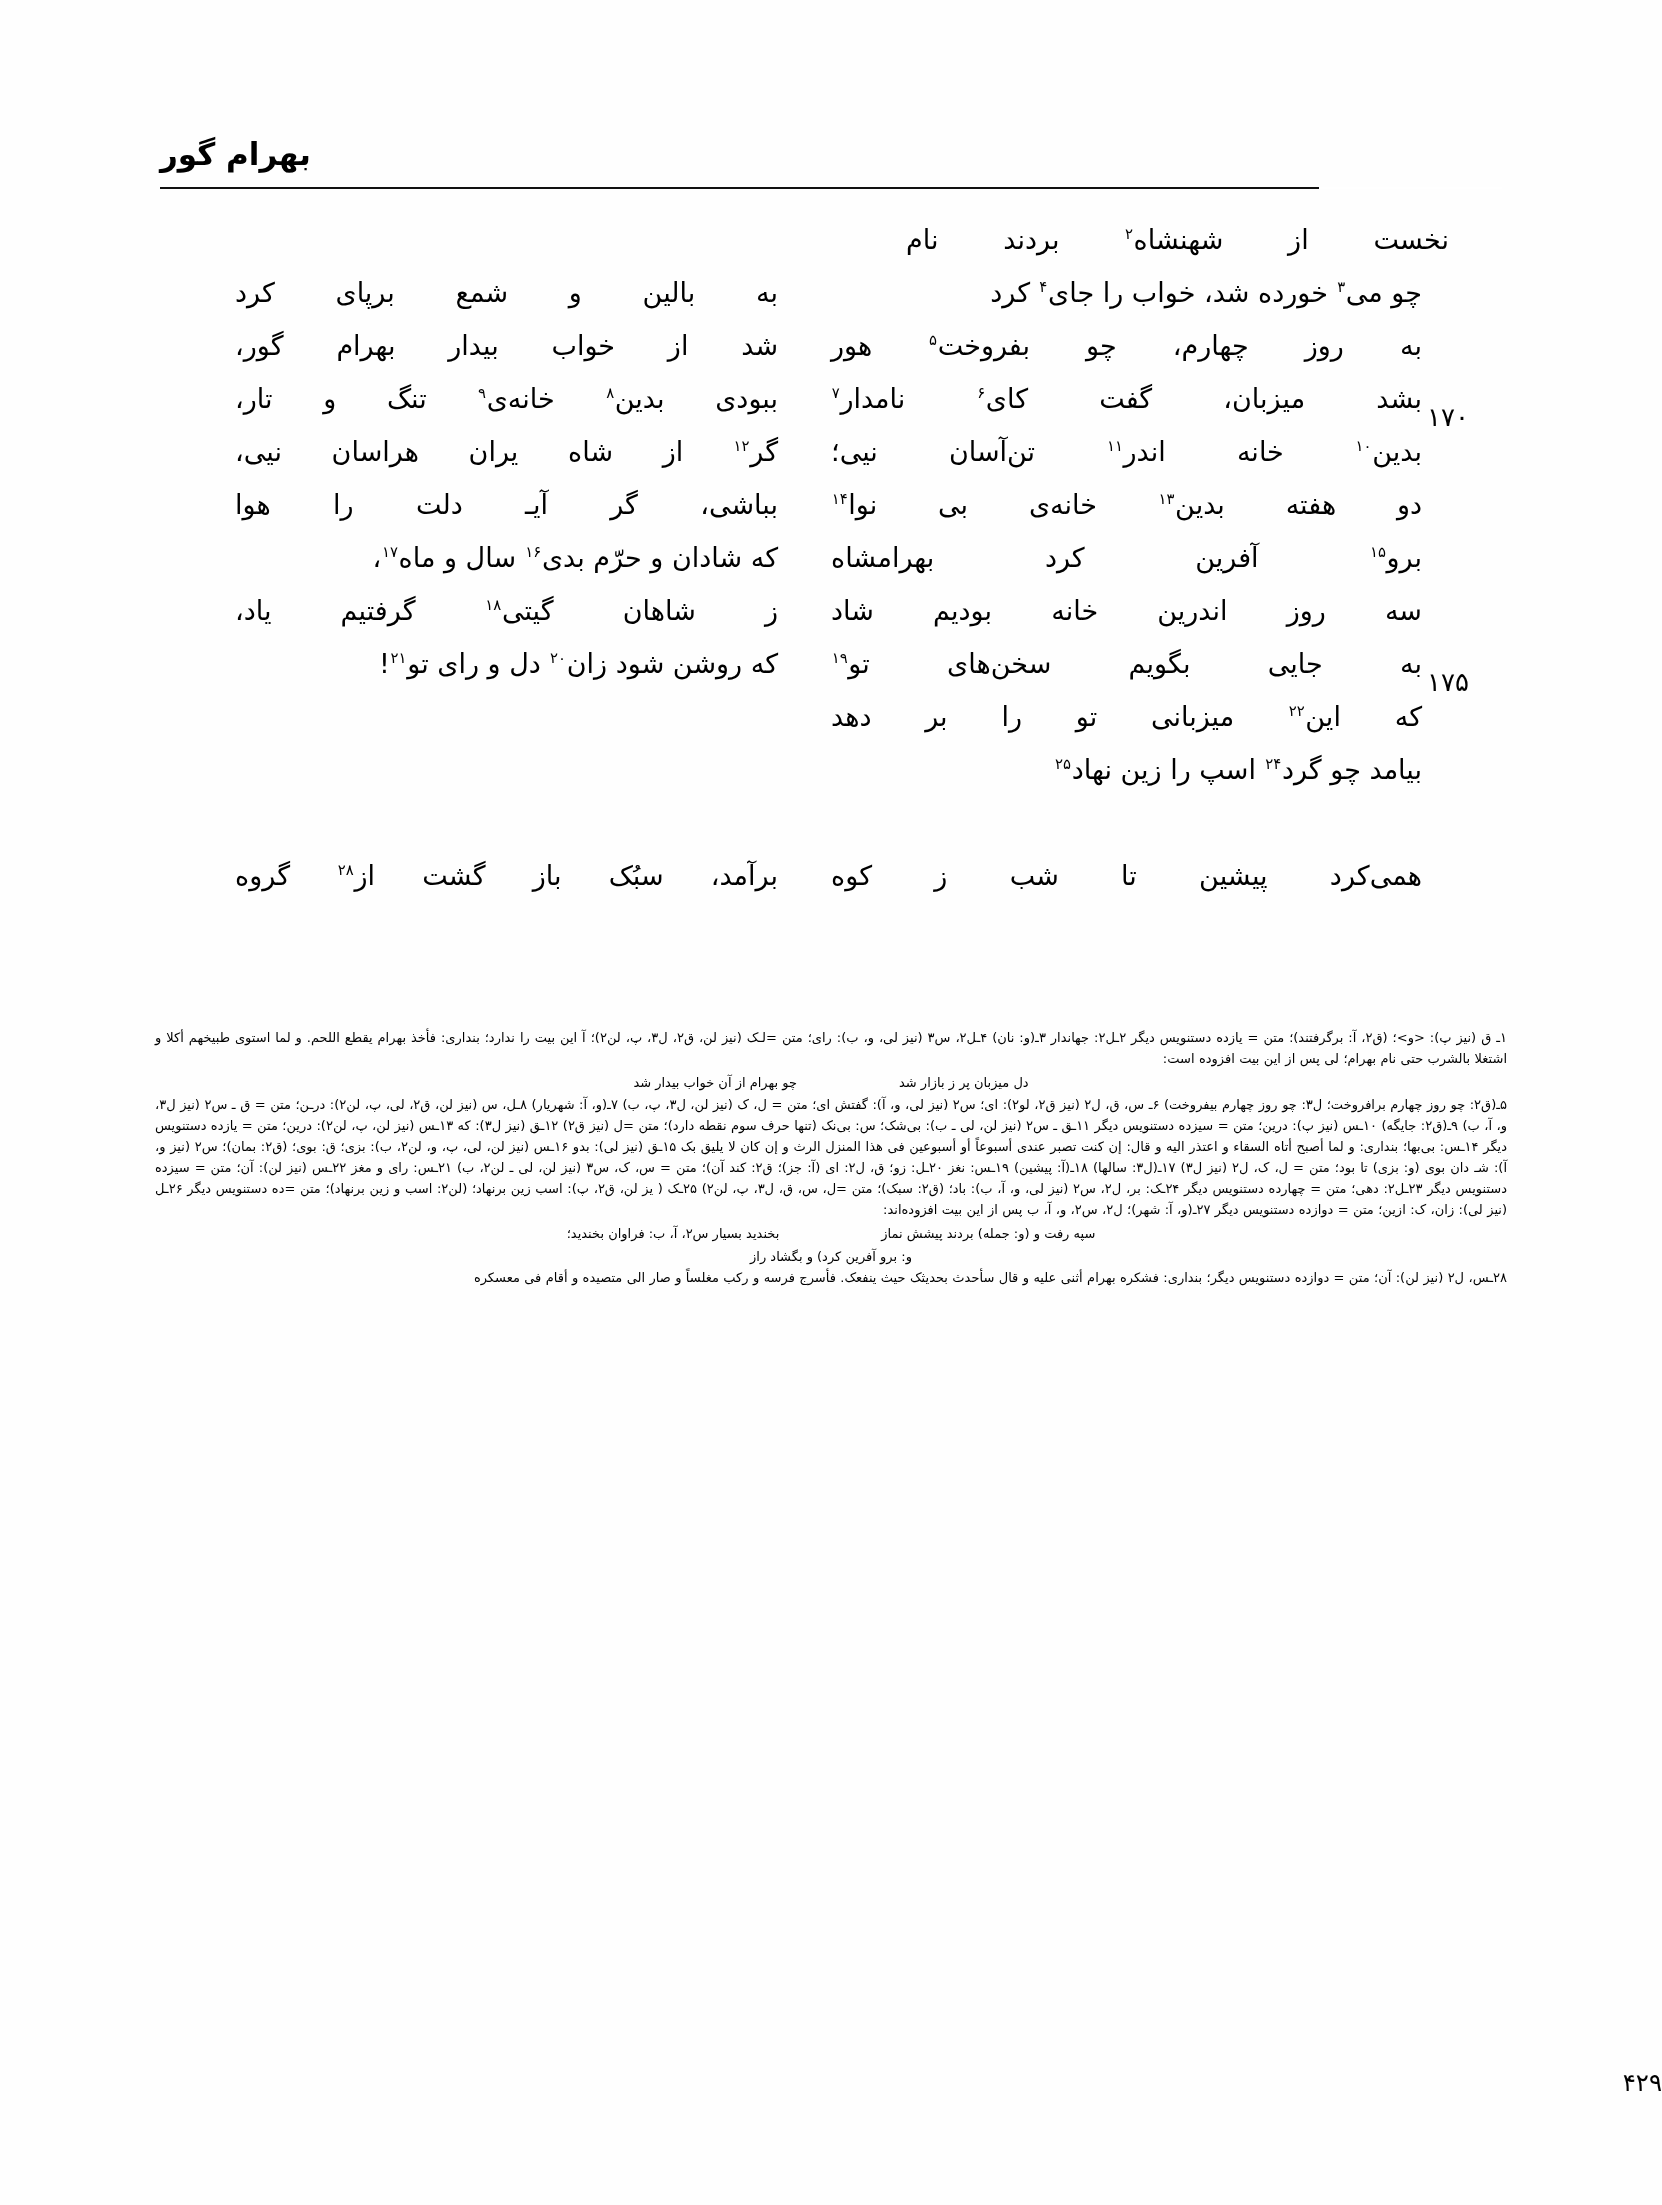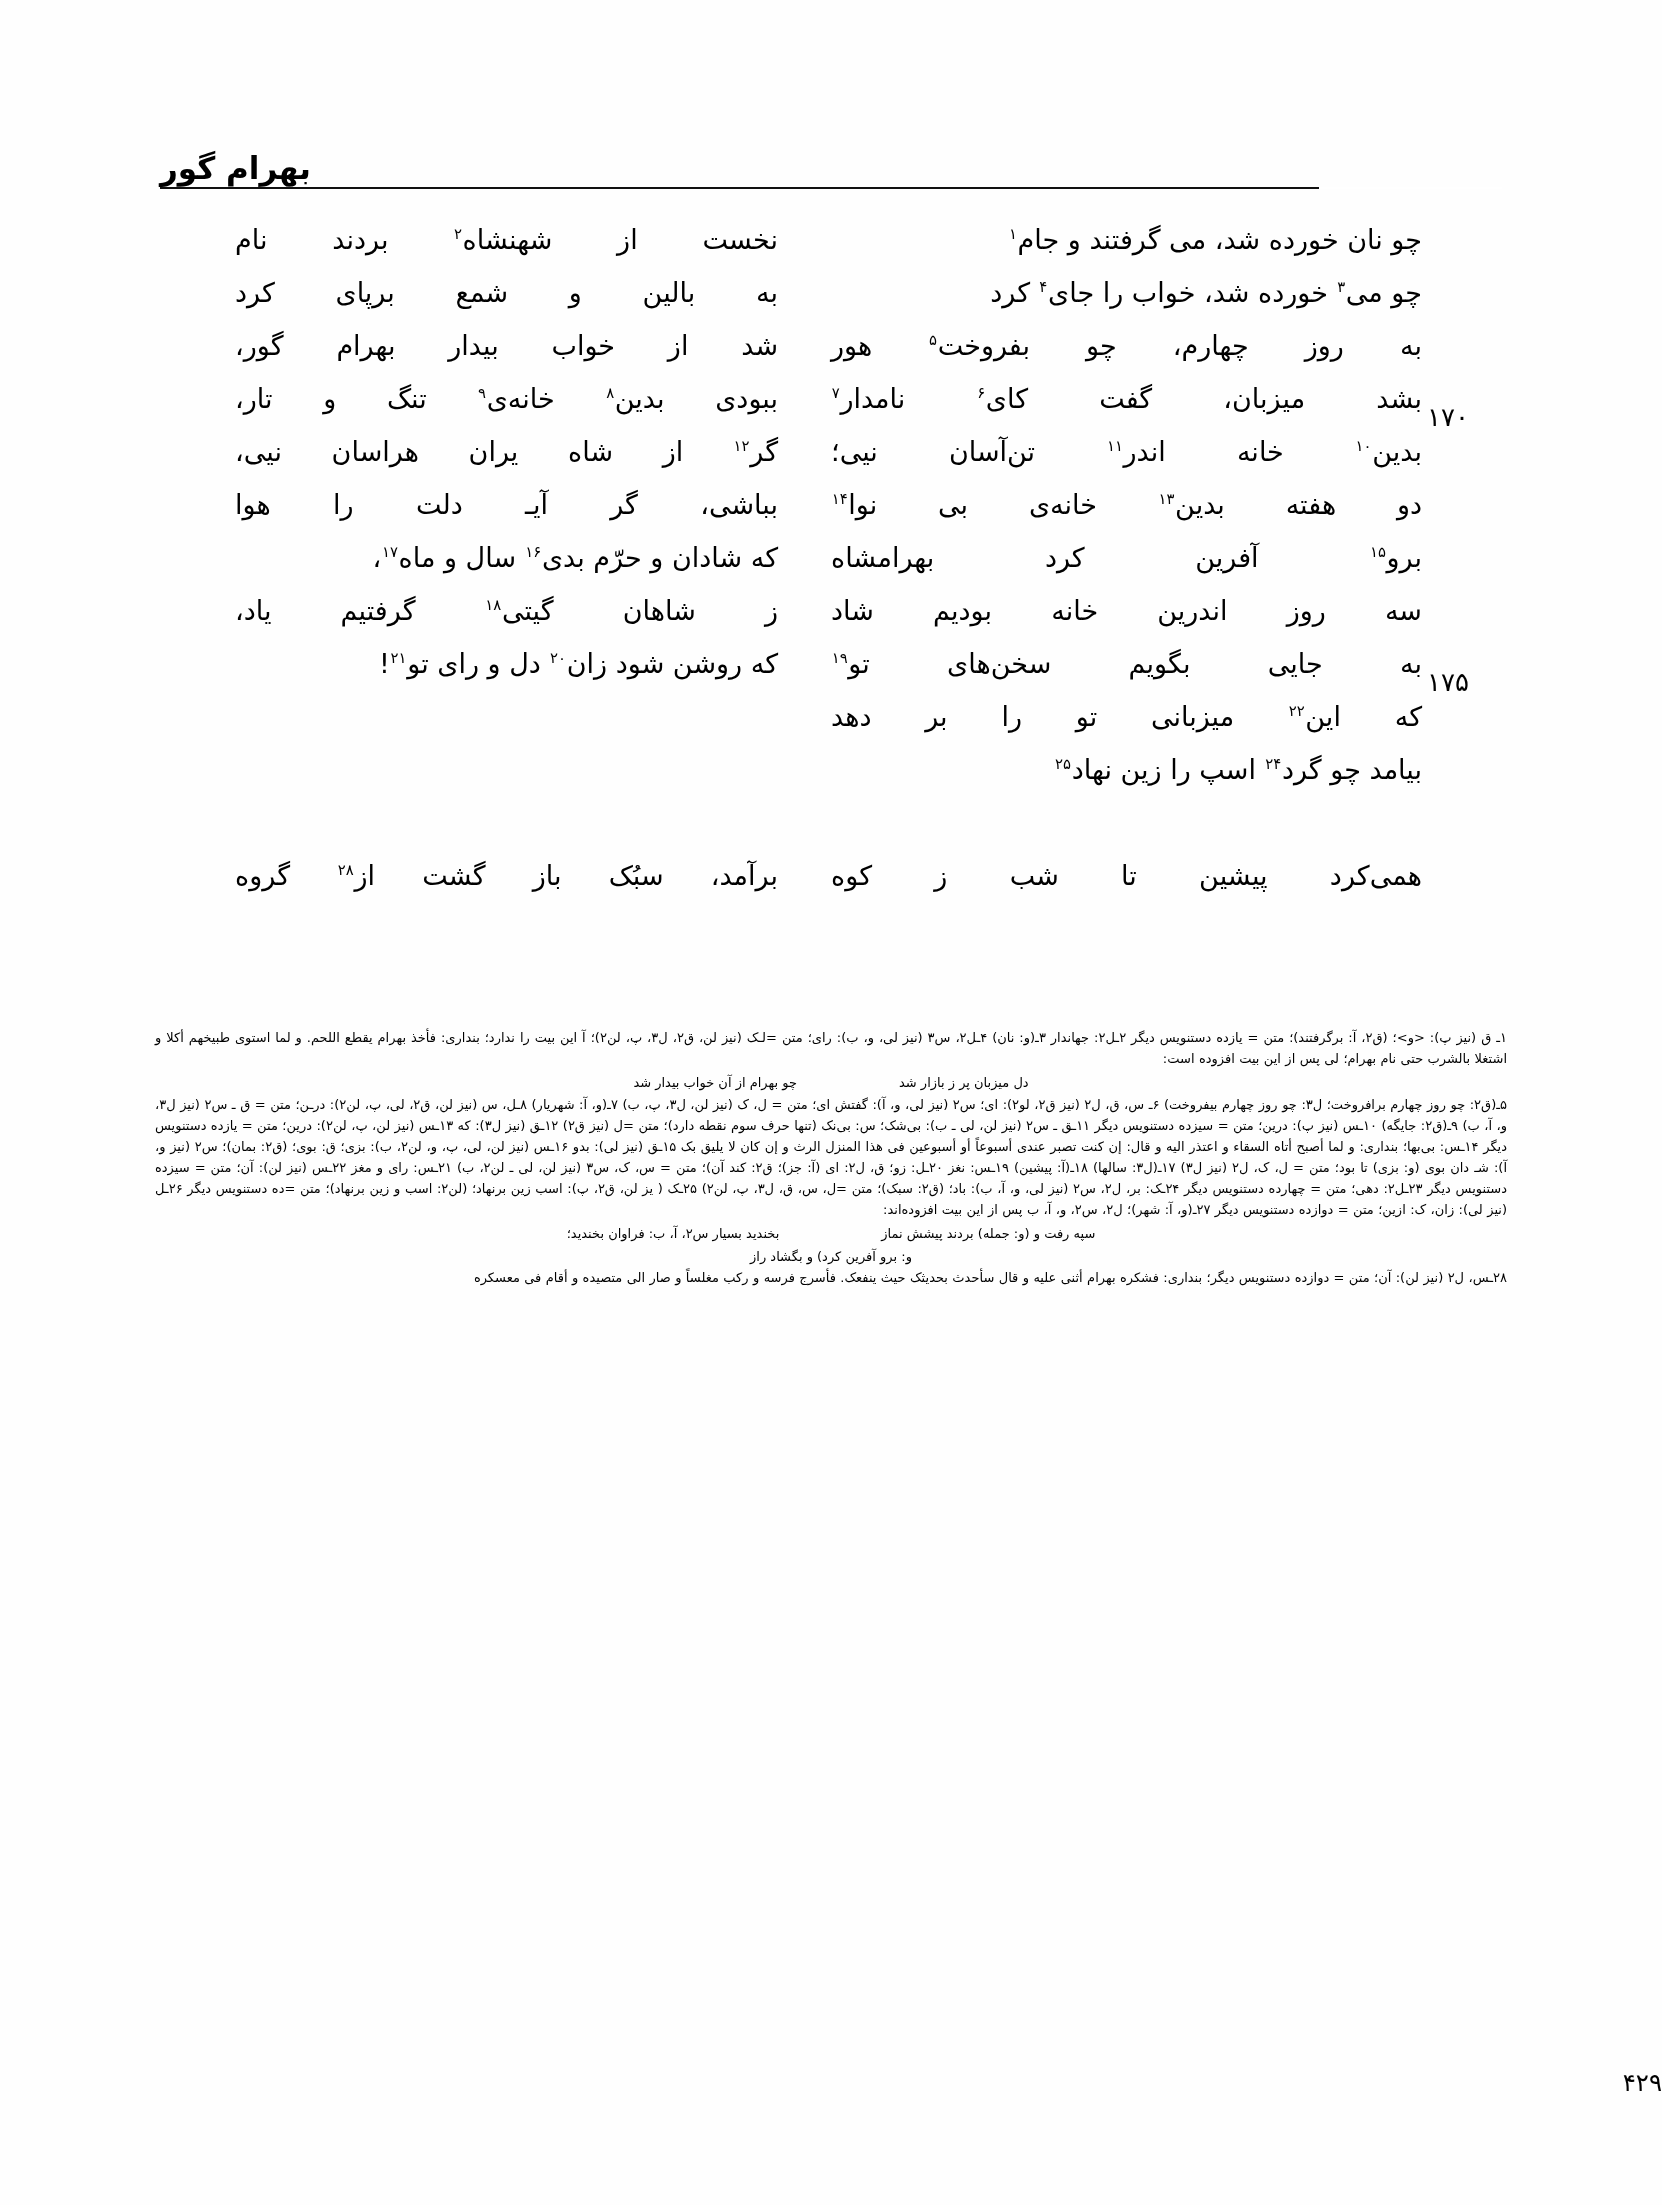--- a/index.html
+++ b/index.html
@@ -17,21 +17,21 @@
 
   
   .header{
     position:absolute;
     top:140px;left:160px;right:160px;
     height:49px;
     display:flex;flex-direction:row-reverse;align-items:flex-end;
   }
   .header-title{
     font-size:31px;font-weight:700;line-height:1;
-    padding-bottom:5px;letter-spacing:0;
+    padding-bottom:19px;letter-spacing:0;
     white-space:nowrap;
   }
   .header-rule{
     position:absolute;
     left:0;right:0;bottom:0;
     height:2px;background:#111;
   }
   .header-rule::after{
     content:"";position:absolute;right:0;bottom:0;
     width:183px;height:2px;background:#fff;
@@ -135,23 +135,20 @@
   <div class="header">
     <div class="header-title">بهرام گور</div>
     <div class="header-rule">
         <span class="header-rule-seg"></span>
       </div>
   </div>
 
   <div class="verse-block">
 
     <div class="couplet">
-      <div class="hemistich right">
-        <span class="w">چو نان خورده شد، می گرفتند و جام<sup>۱</sup></span>
-      </div>
       <div class="hemistich left">
         <span class="w">نخست</span>
           <span class="w">از</span>
           <span class="w">شهنشاه<sup>۲</sup></span>
           <span class="w">بردند</span>
           <span class="w">نام</span>
       </div>
     </div>
 
     <div class="couplet">

